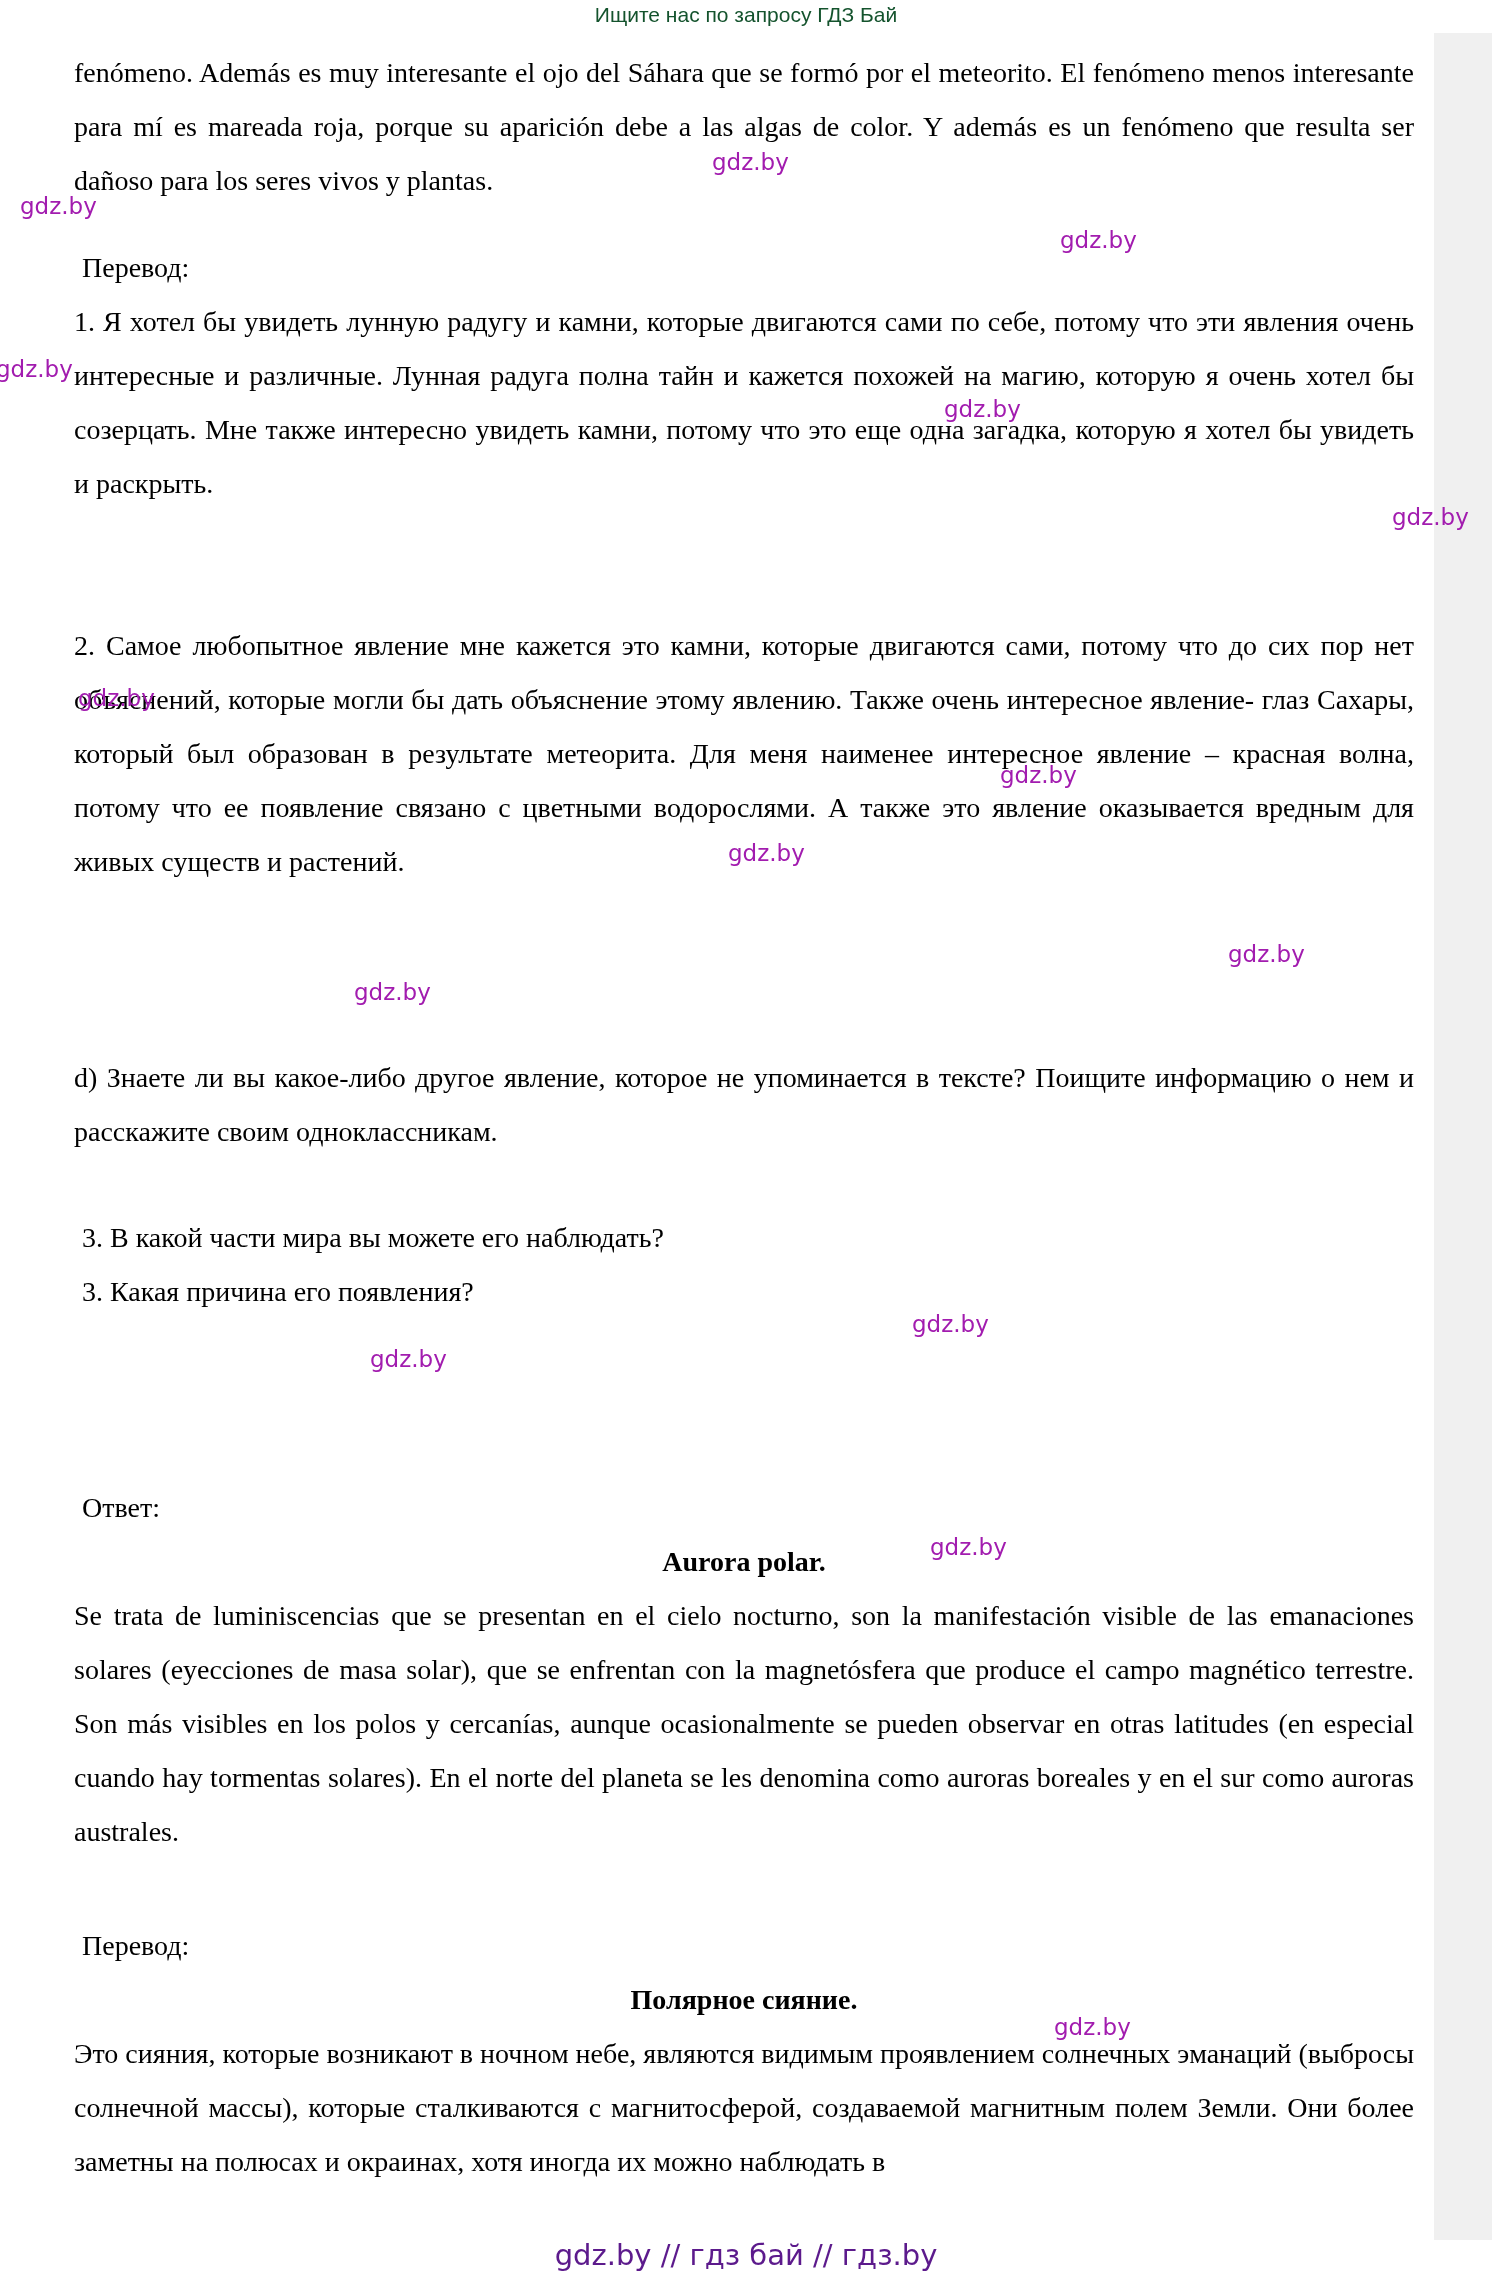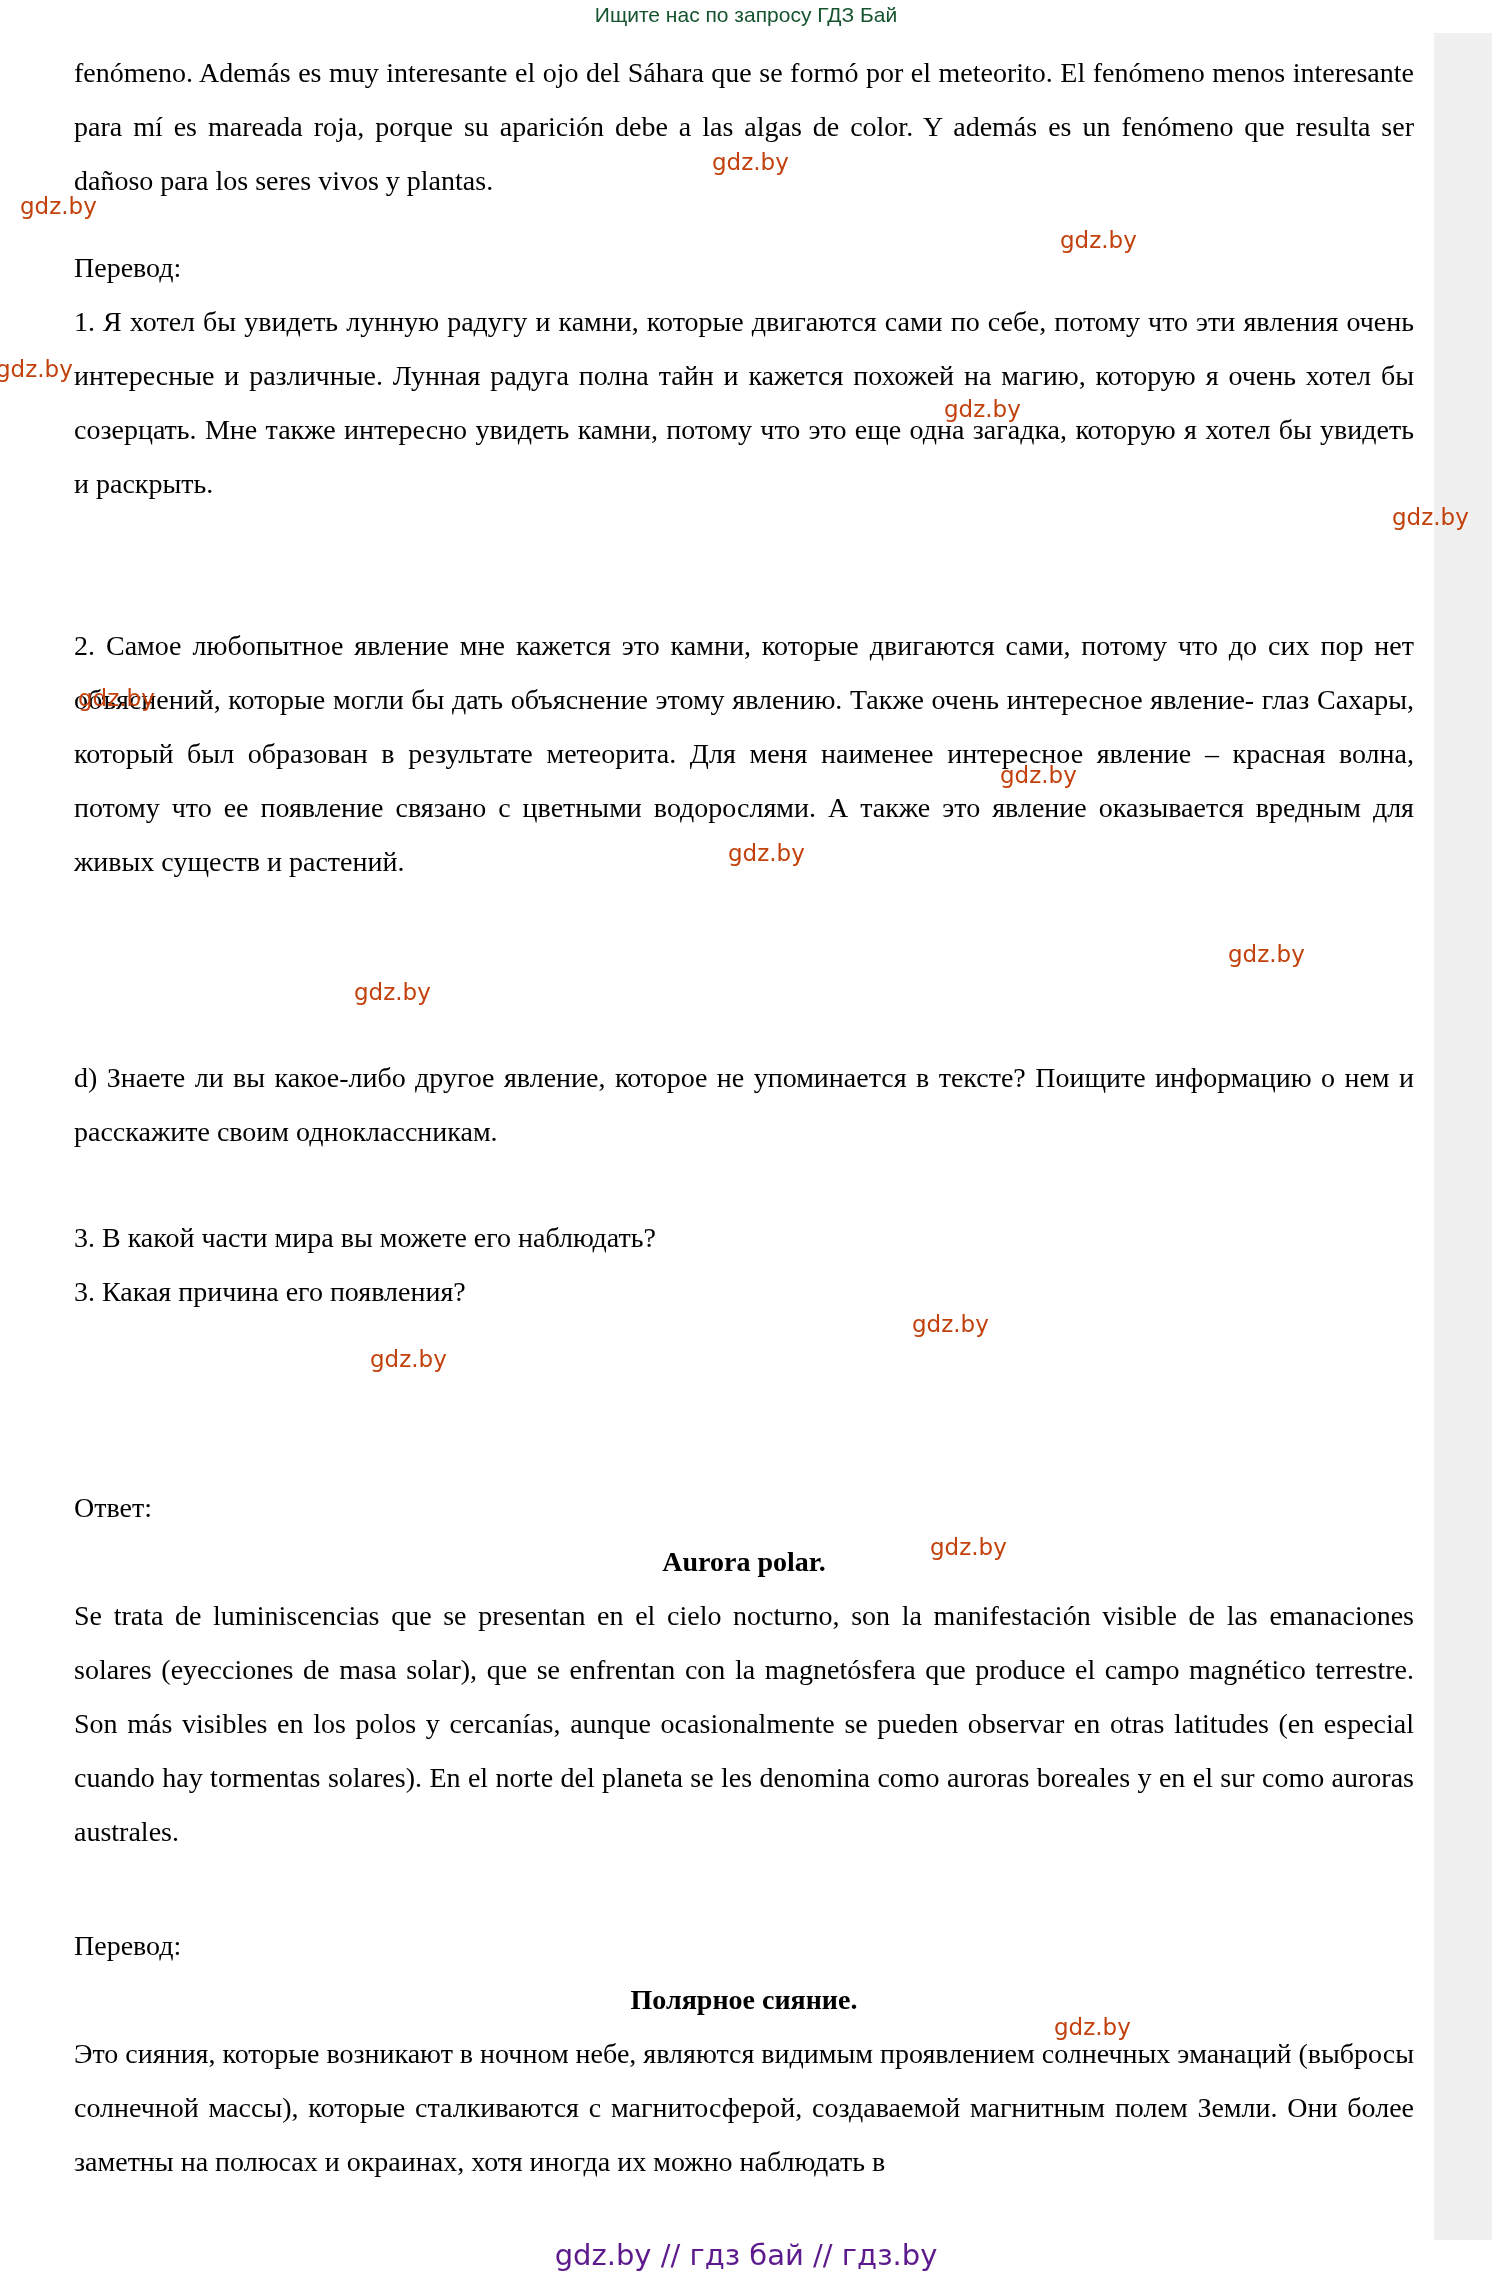--- a/index.html
+++ b/index.html
@@ -58,33 +58,33 @@
   }
 
   p.para {
     margin: 0;
     font-size: 28px;
     line-height: 54px;
     color: #000000;
     text-align: justify;
     text-justify: inter-word;
   }
-  p.para.nojust { text-align: left; }
+  p.para.nojust { text-align: left; margin-left: 8px; }
   p.para.bold { font-weight: normal; }
   p.para.center { text-align: center; font-weight: bold; }
 
   .line-block { position: absolute; }
 
   
   .wm {
     position: absolute;
     font-family: "DejaVu Sans", "Liberation Sans", sans-serif;
     font-size: 23px;
     line-height: 23px;
-    color: #c2410c;
+    color: #a21caf;
     white-space: nowrap;
     font-weight: 400;
   }
 
   .footer {
     position: absolute;
     left: 0;
     top: 2240px;
     width: 1492px;
     text-align: center;

